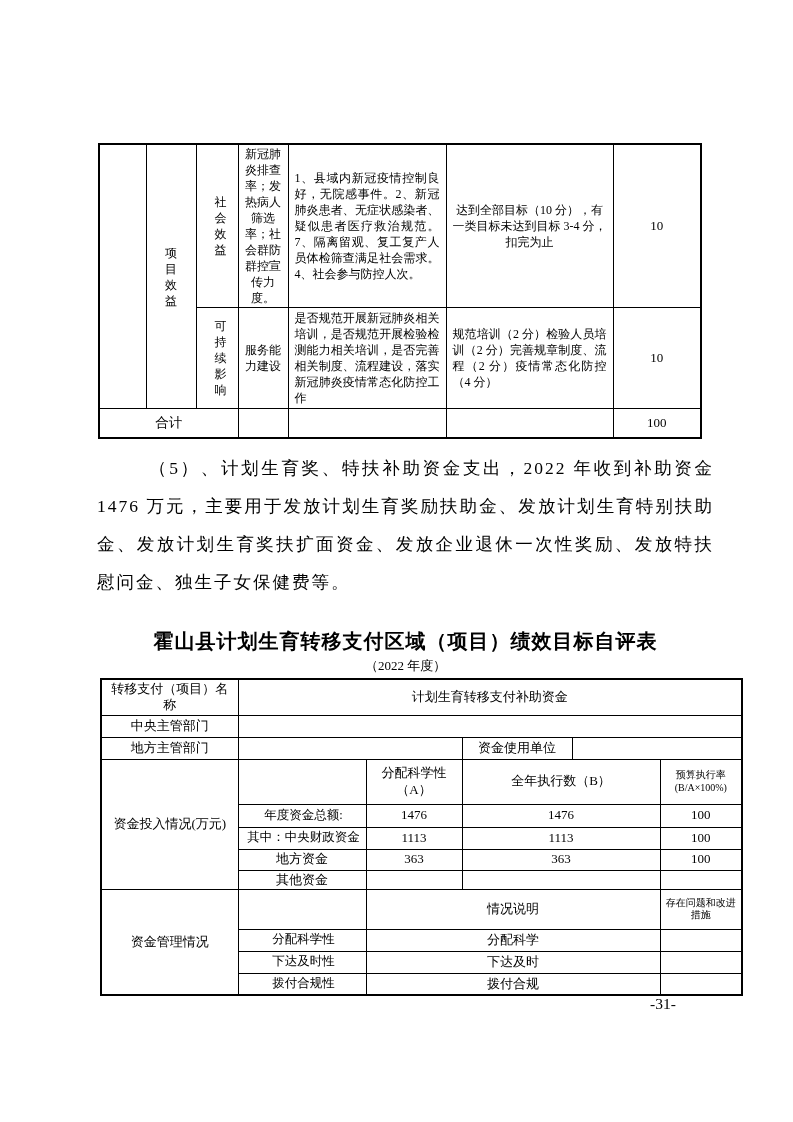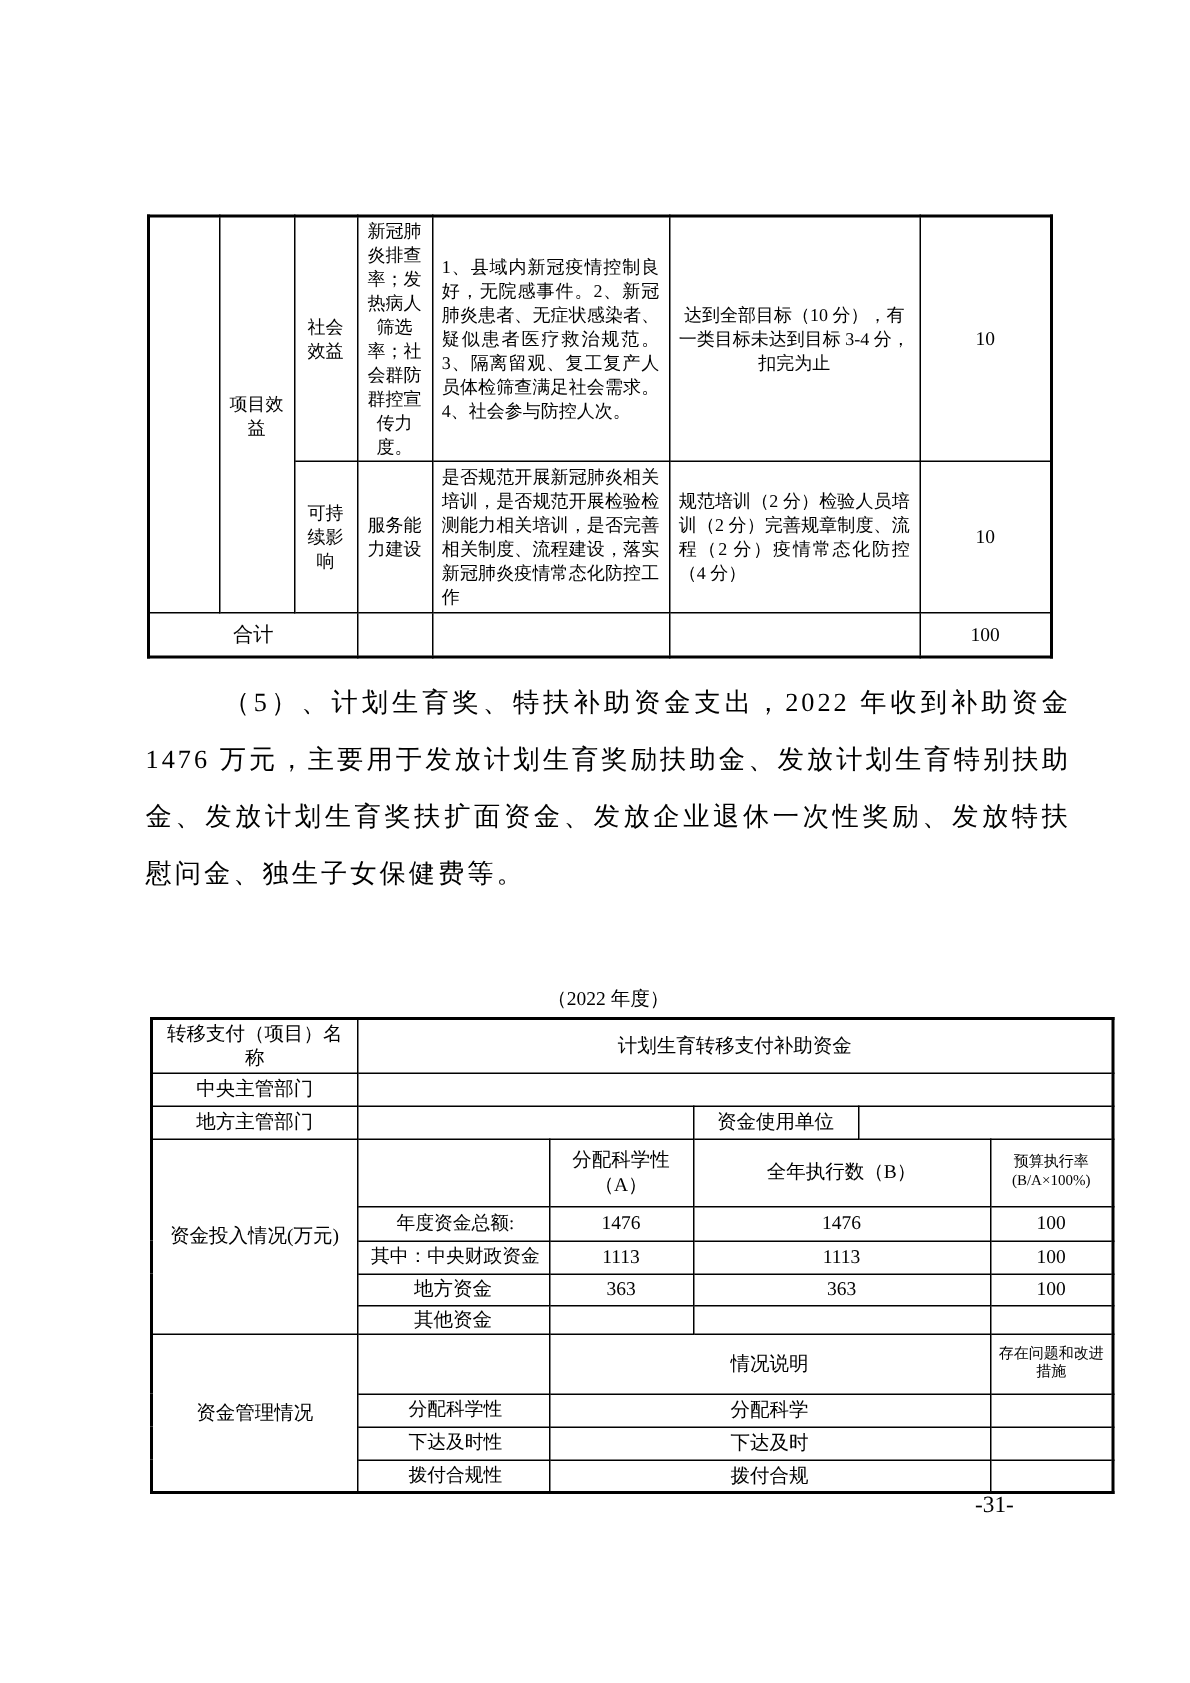--- a/index.html
+++ b/index.html
@@ -11,21 +11,21 @@
   table { border-collapse:collapse; table-layout:fixed; }
   td {
     border:1px solid #000; vertical-align:middle; text-align:center;
     padding:1px 3px; box-sizing:border-box; overflow:hidden;
     font-size:12.5px; line-height:1.3; word-break:break-word;
   }
 
   
   .t1 { position:absolute; left:98px; top:143px; width:602px; border:2px solid #000; }
   .t1 td { font-size:12px; line-height:16px; }
-  .t1 .narrow { padding:0 6px; }
+  .t1 .narrow { padding:0 18px; }
   .t1 .desc { text-align:justify; padding:2px 6px; }
   .t1 .crit-center { text-align:center; padding:2px 6px; }
   .t1 .crit-just { text-align:justify; padding:2px 6px; }
   .t1 .score { font-size:13px; }
   .t1 tr.r1 { height:155px; }
   .t1 tr.r2 { height:80px; }
   .t1 tr.r3 { height:29px; }
   .t1 .total-label { font-size:13.5px; }
 
   
@@ -85,21 +85,21 @@
         <col style="width:158px">
         <col style="width:167px">
       <col style="width:88px">
     </colgroup>
     <tbody>
       <tr class="r1">
         <td rowspan="2"></td>
         <td rowspan="2" class="narrow">项目效益</td>
         <td class="narrow">社会效益</td>
         <td>新冠肺炎排查率；发热病人筛选率；社会群防群控宣传力度。</td>
-        <td class="desc">1、县域内新冠疫情控制良好，无院感事件。2、新冠肺炎患者、无症状感染者、疑似患者医疗救治规范。3、隔离留观、复工复产人员体检筛查满足社会需求。4、社会参与防控人次。</td>
+        <td class="desc">1、县域内新冠疫情控制良好，无院感事件。2、新冠肺炎患者、无症状感染者、疑似患者医疗救治规范。7、隔离留观、复工复产人员体检筛查满足社会需求。4、社会参与防控人次。</td>
         <td class="crit-center">达到全部目标（10 分），有一类目标未达到目标 3-4 分，扣完为止</td>
         <td class="score">10</td>
       </tr>
       <tr class="r2">
         <td class="narrow">可持续影响</td>
         <td>服务能力建设</td>
         <td class="desc">是否规范开展新冠肺炎相关培训，是否规范开展检验检测能力相关培训，是否完善相关制度、流程建设，落实新冠肺炎疫情常态化防控工作</td>
         <td class="crit-just">规范培训（2 分）检验人员培训（2 分）完善规章制度、流程（2 分）疫情常态化防控（4 分）</td>
         <td class="score">10</td>
       </tr>
@@ -108,20 +108,21 @@
         <td></td>
         <td></td>
         <td></td>
         <td class="score">100</td>
       </tr>
     </tbody>
   </table>
 
   <p class="body-text">（5）、计划生育奖、特扶补助资金支出，2022 年收到补助资金 1476 万元，主要用于发放计划生育奖励扶助金、发放计划生育特别扶助金、发放计划生育奖扶扩面资金、发放企业退休一次性奖励、发放特扶慰问金、独生子女保健费等。</p>
 
+  <div class="tbl-title">霍山县计划生育转移支付区域（项目）绩效目标自评表</div>
   <div class="tbl-sub">（2022 年度）</div>
 
   <table class="t2">
     <colgroup>
       <col style="width:137px">
         <col style="width:128px">
         <col style="width:96px">
       <col style="width:110px">
         <col style="width:88px">
         <col style="width:82px">

